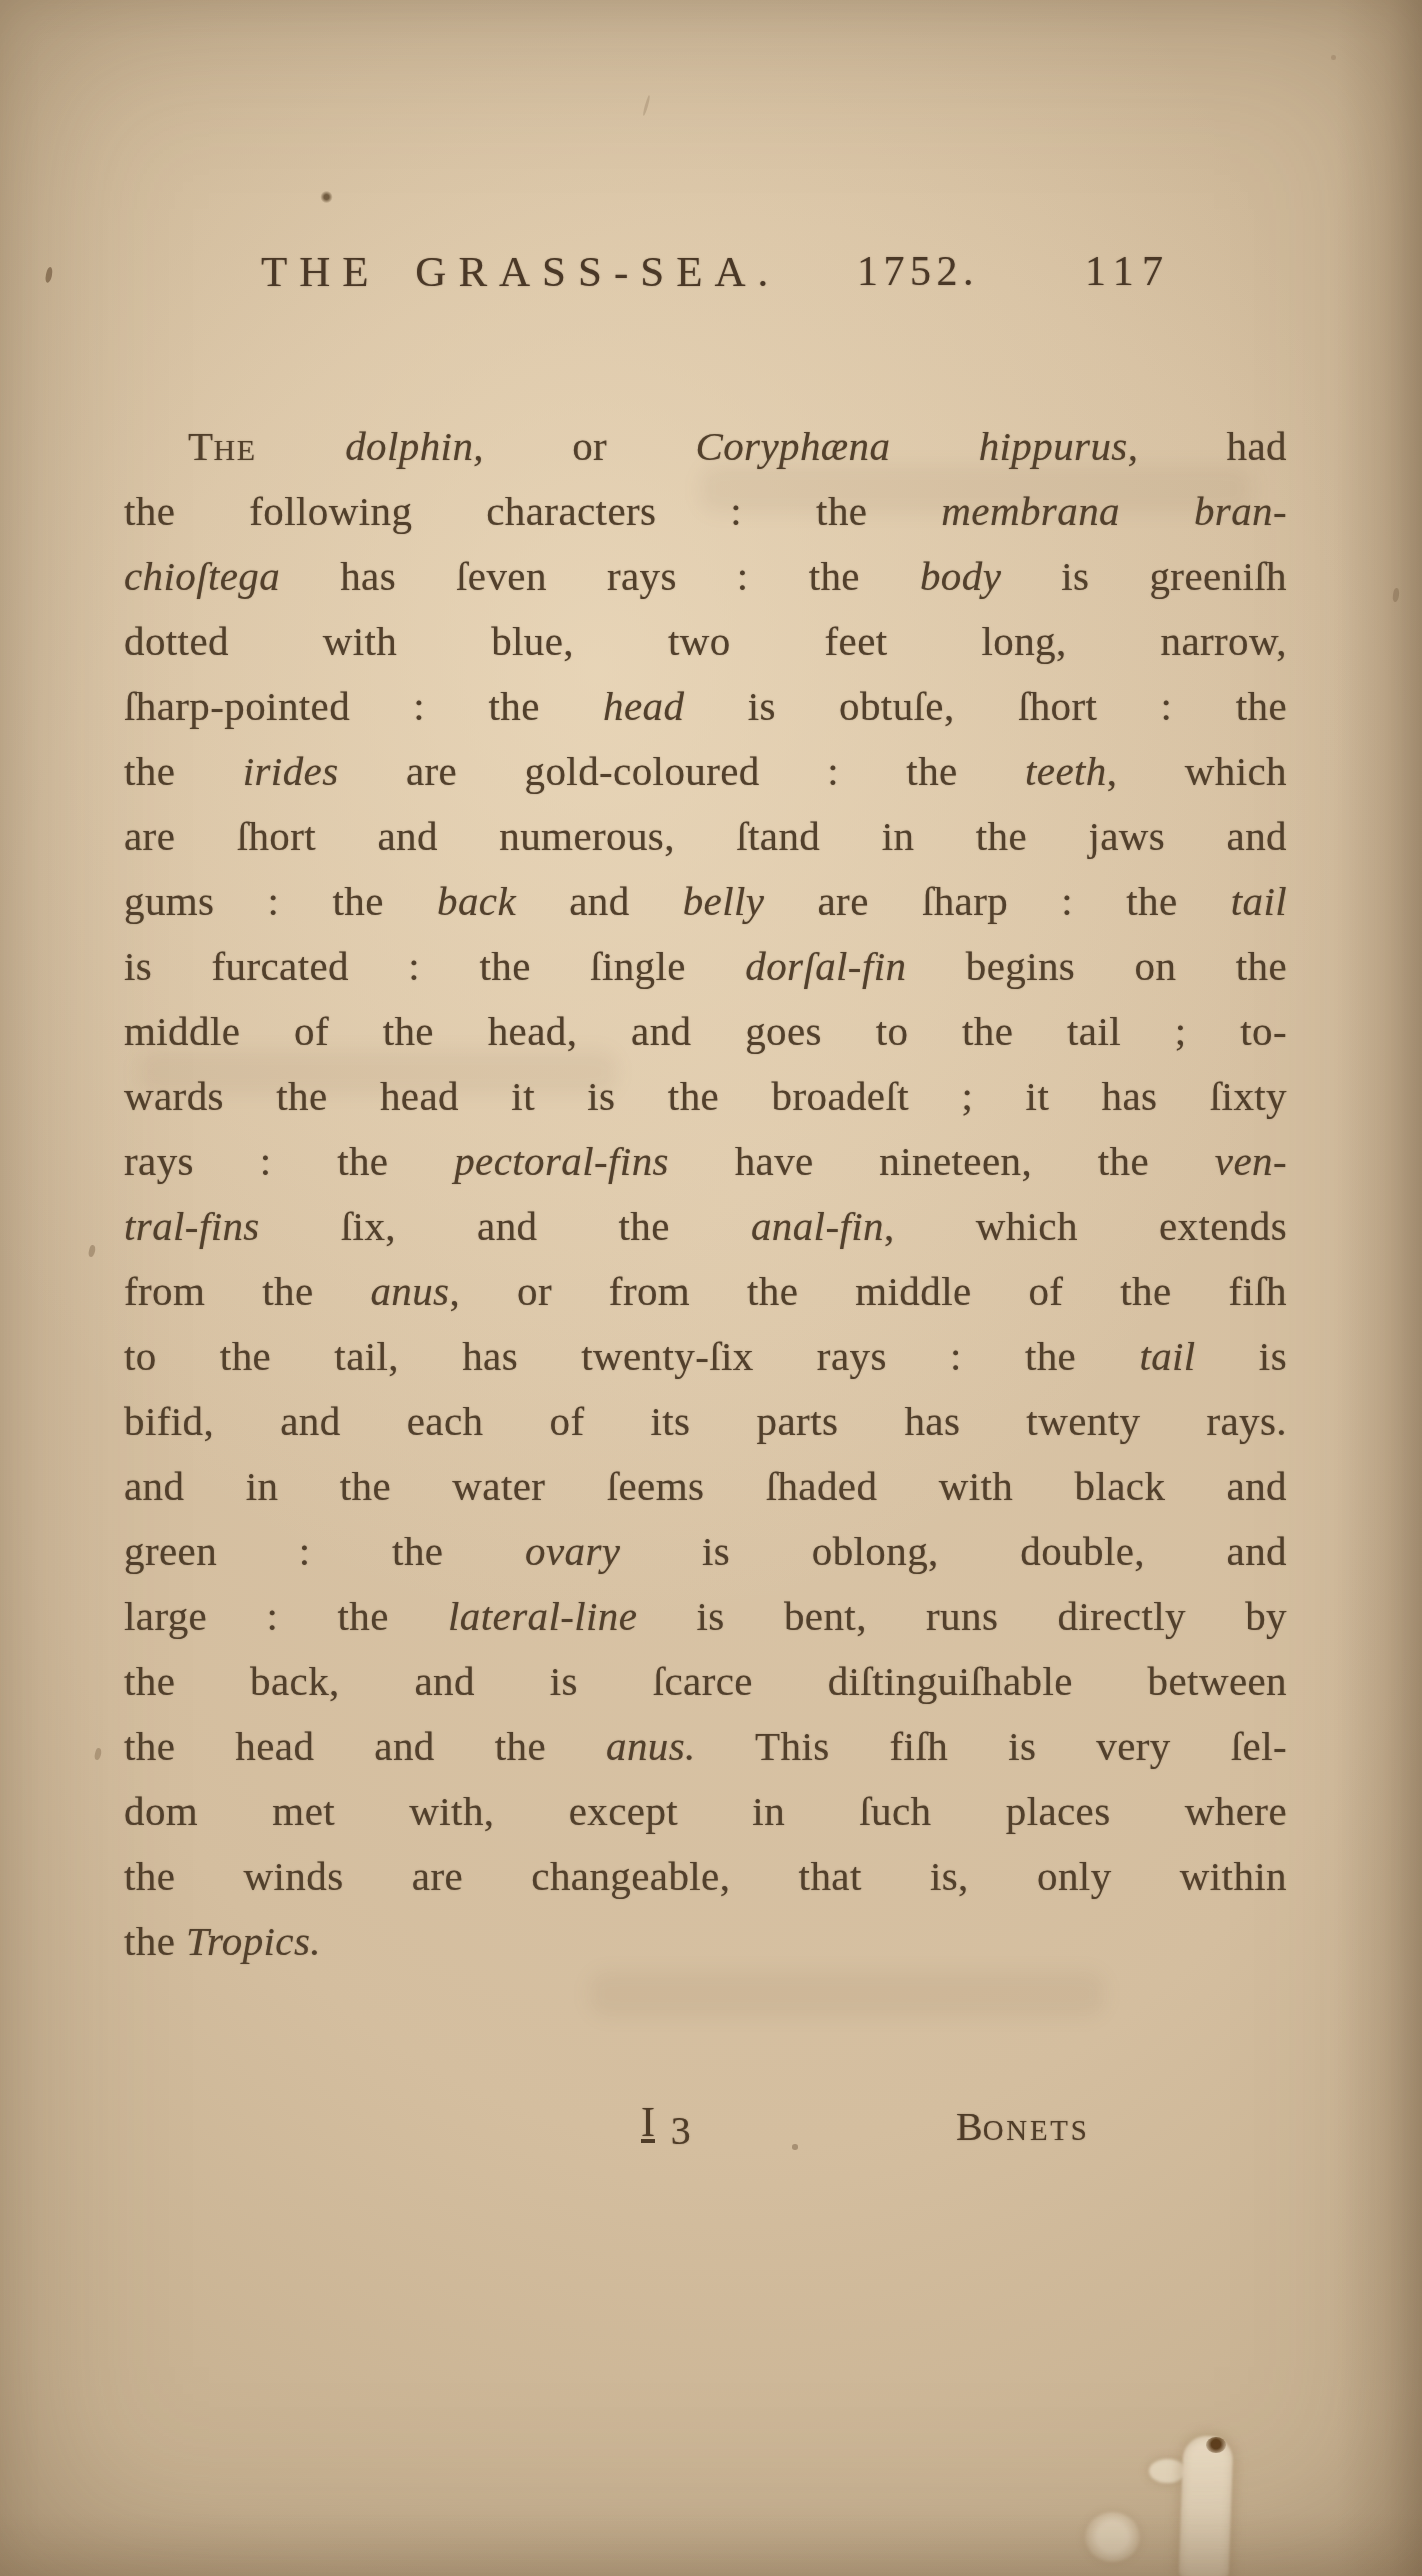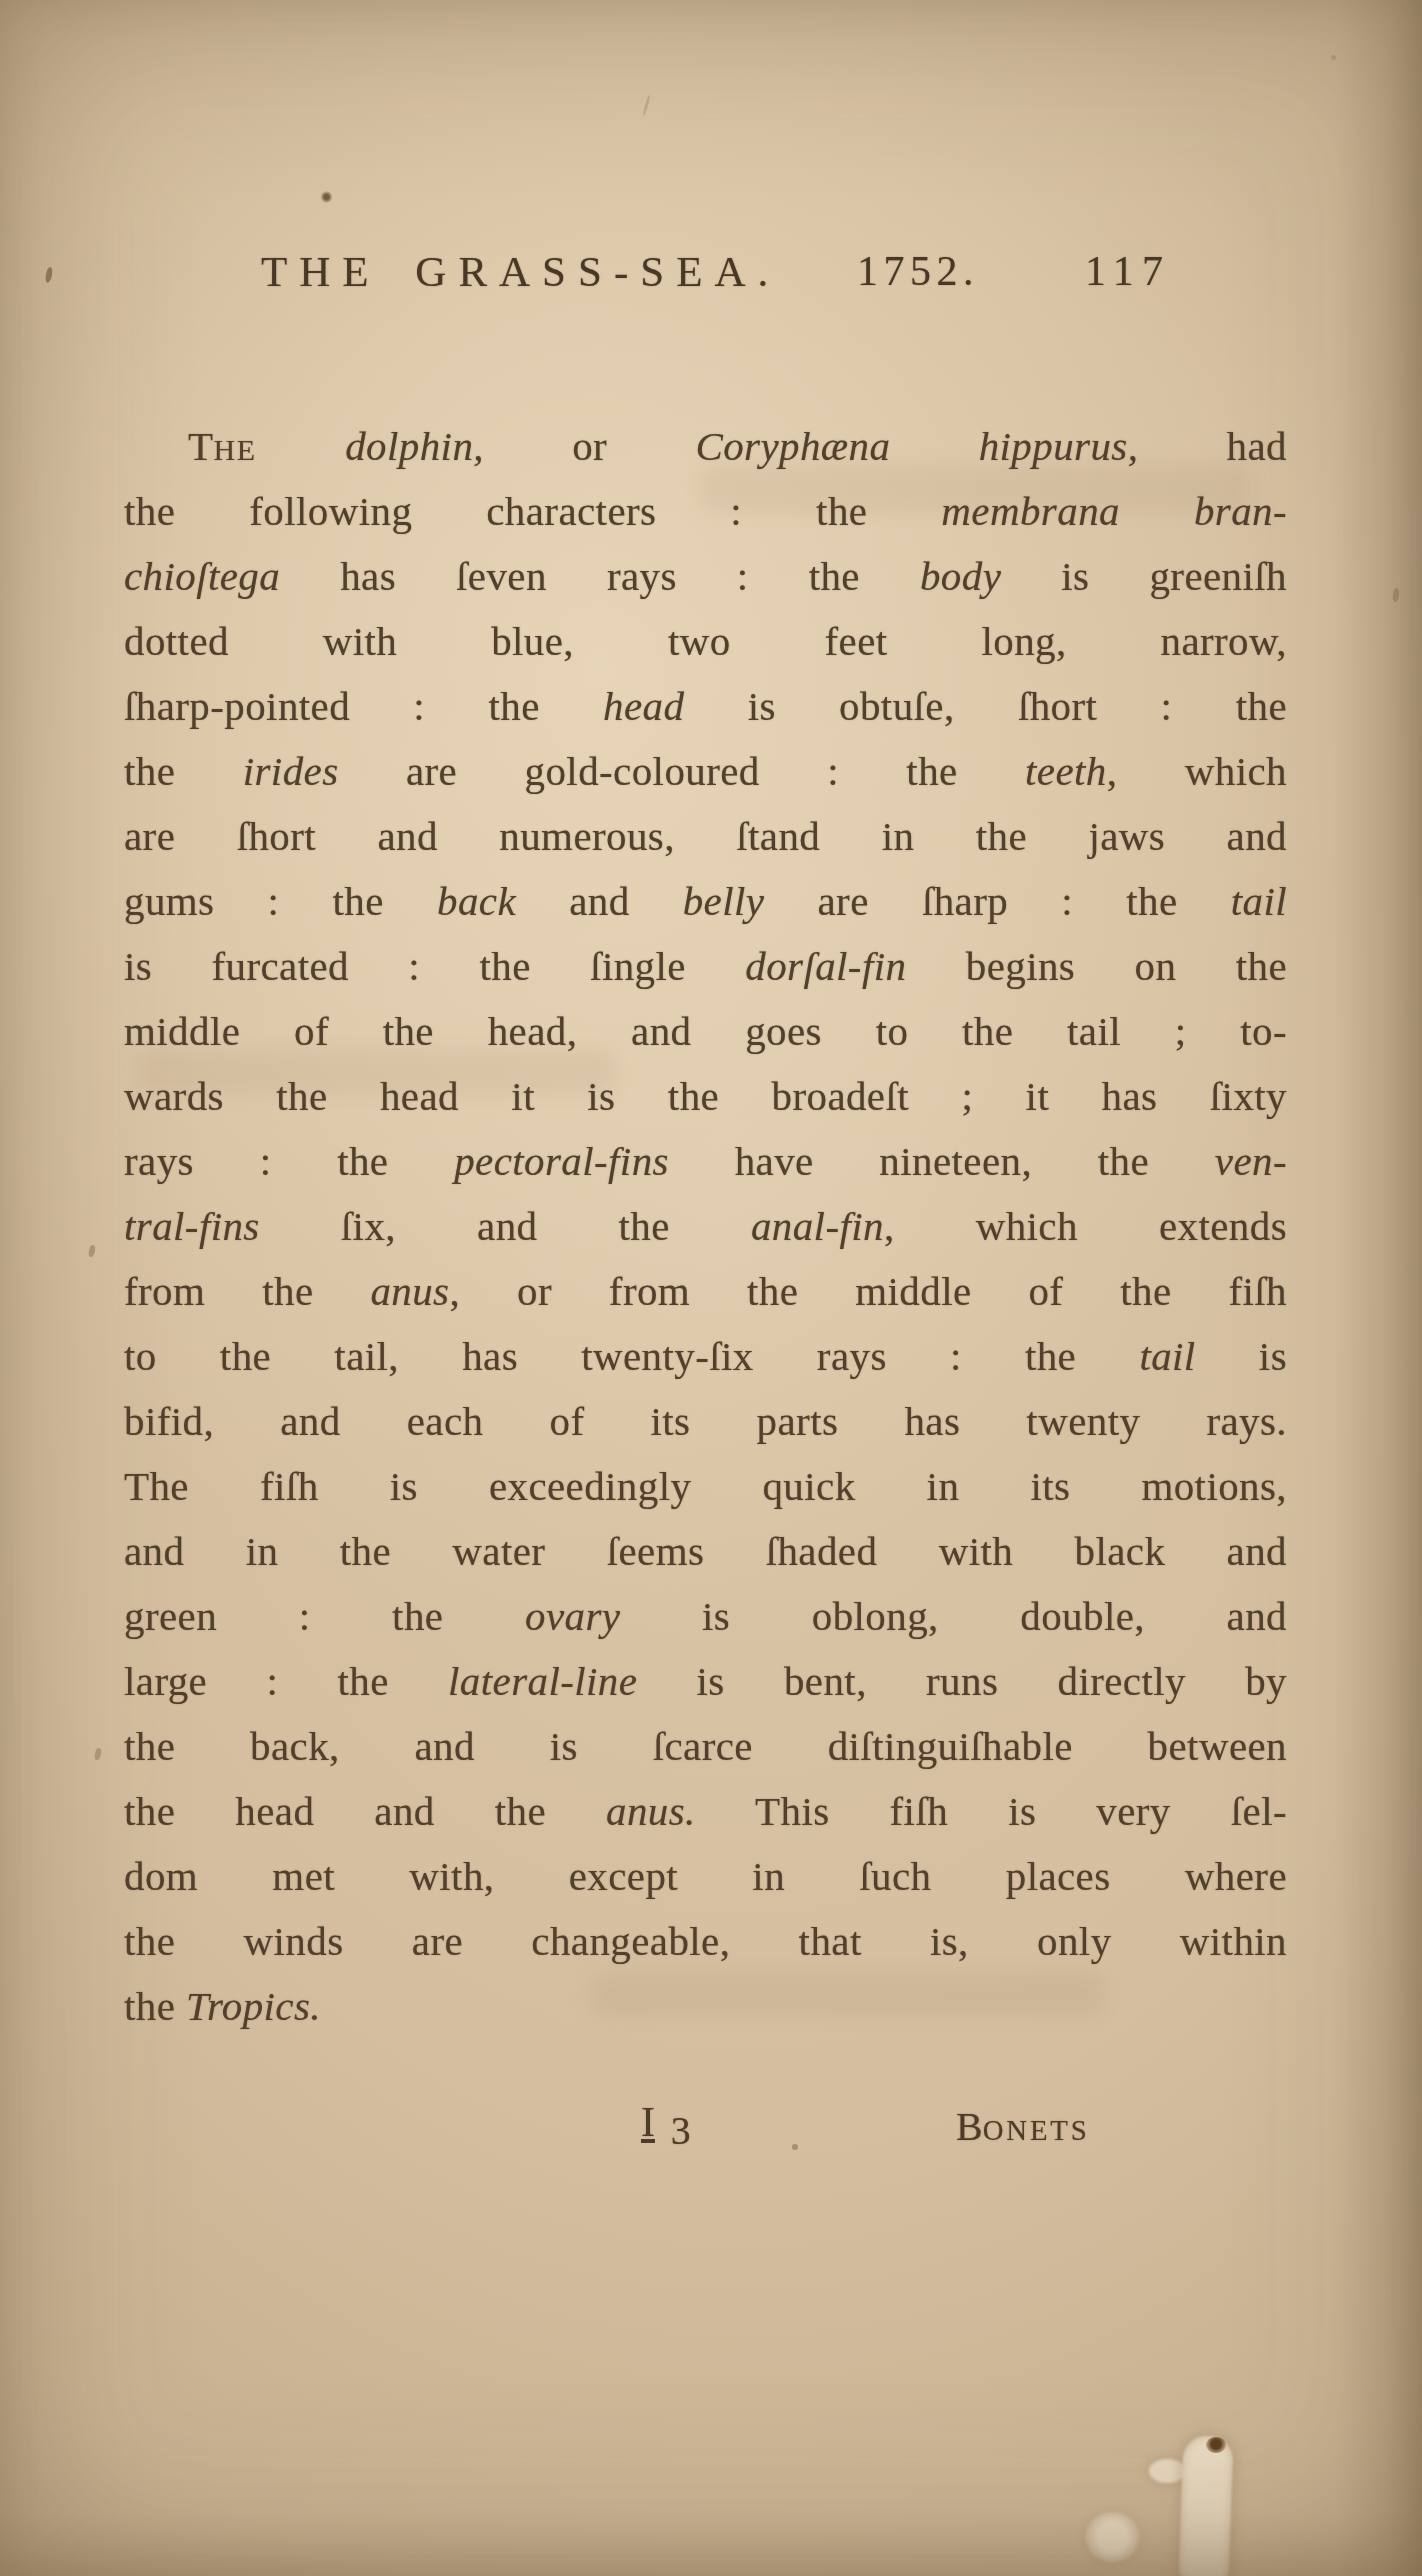--- a/index.html
+++ b/index.html
@@ -132,21 +132,20 @@
       <div class="line"><span class="rm">are ſhort and numerous, ſtand in the jaws and</span></div>
       <div class="line"><span class="rm">gums : the </span><span class="it">back</span><span class="rm"> and </span><span class="it">belly</span><span class="rm"> are ſharp : the </span><span class="it">tail</span></div>
       <div class="line"><span class="rm">is furcated : the ſingle </span><span class="it">dorſal-fin</span><span class="rm"> begins on the</span></div>
       <div class="line"><span class="rm">middle of the head, and goes to the tail ; to-</span></div>
       <div class="line"><span class="rm">wards the head it is the broadeſt ; it has ſixty</span></div>
       <div class="line"><span class="rm">rays : the </span><span class="it">pectoral-fins</span><span class="rm"> have nineteen, the </span><span class="it">ven-</span></div>
       <div class="line"><span class="it">tral-fins</span><span class="rm"> ſix, and the </span><span class="it">anal-fin</span><span class="rm">, which extends</span></div>
       <div class="line"><span class="rm">from the </span><span class="it">anus</span><span class="rm">, or from the middle of the fiſh</span></div>
       <div class="line"><span class="rm">to the tail, has twenty-ſix rays : the </span><span class="it">tail</span><span class="rm"> is</span></div>
       <div class="line"><span class="rm">bifid, and each of its parts has twenty rays.</span></div>
-      <div class="line"><span class="rm">The fiſh is exceedingly quick in its motions,</span></div>
       <div class="line"><span class="rm">and in the water ſeems ſhaded with black and</span></div>
       <div class="line"><span class="rm">green : the </span><span class="it">ovary</span><span class="rm"> is oblong, double, and</span></div>
       <div class="line"><span class="rm">large : the </span><span class="it">lateral-line</span><span class="rm"> is bent, runs directly by</span></div>
       <div class="line"><span class="rm">the back, and is ſcarce diſtinguiſhable between</span></div>
       <div class="line"><span class="rm">the head and the </span><span class="it">anus.</span><span class="rm"> This fiſh is very ſel-</span></div>
       <div class="line"><span class="rm">dom met with, except in ſuch places where</span></div>
       <div class="line"><span class="rm">the winds are changeable, that is, only within</span></div>
       <div class="line nolast"><span class="rm">the </span><span class="it">Tropics.</span></div>
     </div>
 

